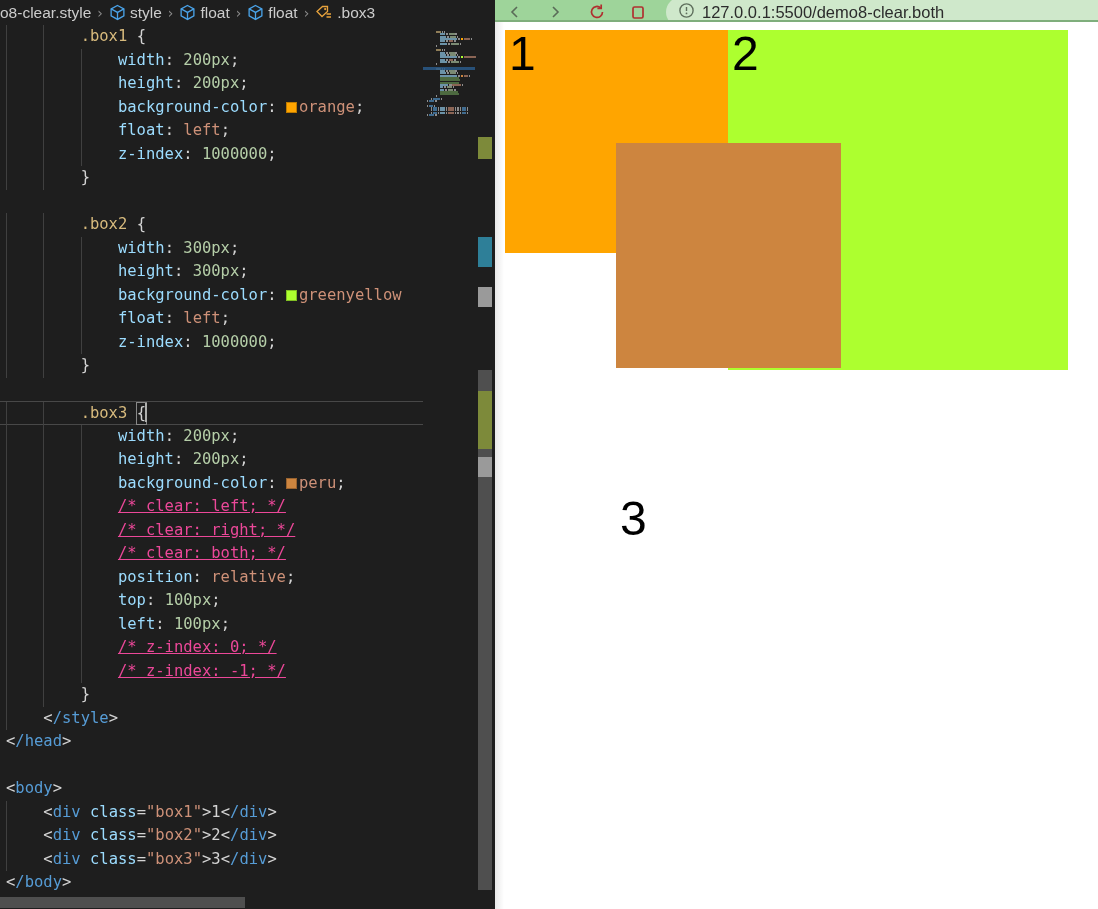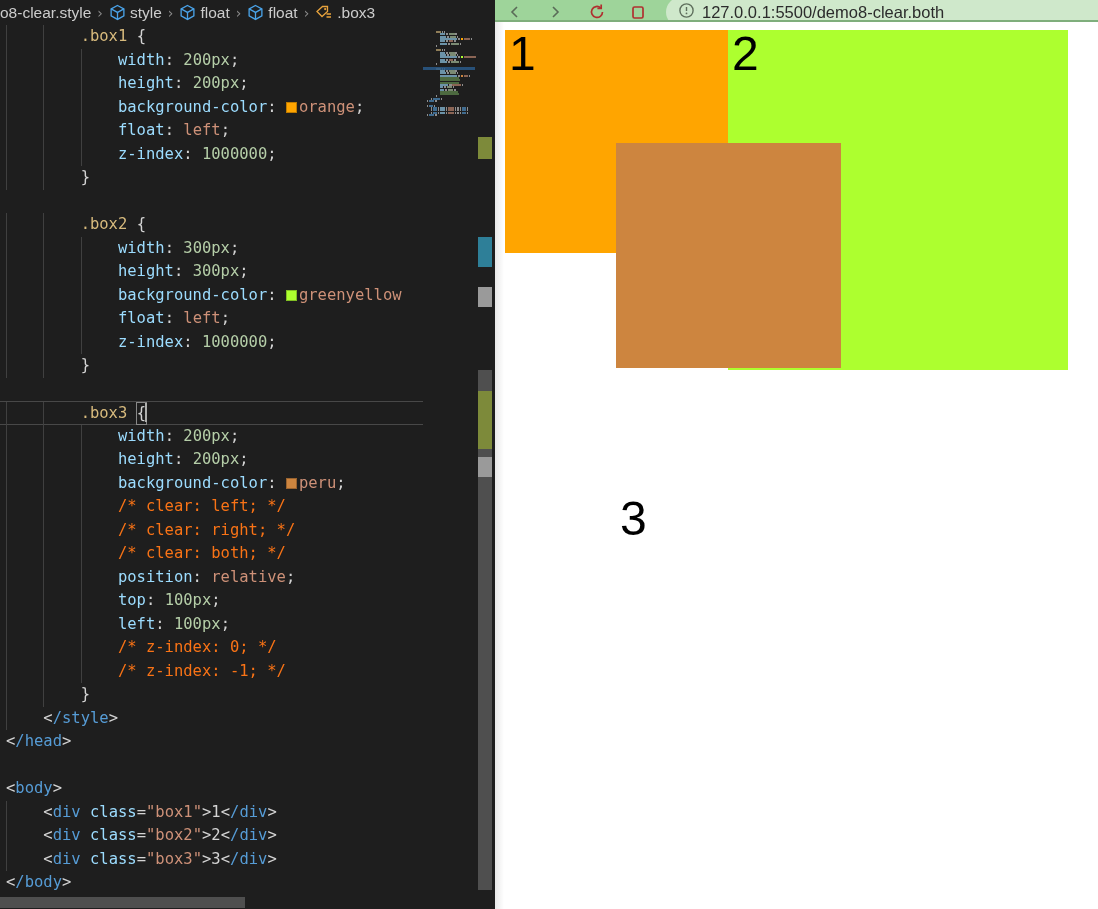--- a/index.html
+++ b/index.html
@@ -90,21 +90,21 @@
     height: 23.5px;
     background: #404040;
   }
 
   
   .t-sel      { color: #d7ba7d; }   
   .t-punc     { color: #d4d4d4; }
   .t-prop     { color: #9cdcfe; }
   .t-val      { color: #ce9178; }
   .t-num      { color: #b5cea8; }
-  .t-comment  { color: #f97316; }
+  .t-comment  { color: #ec4899; text-decoration: underline; }
   .t-tag      { color: #569cd6; }
   .t-attr     { color: #9cdcfe; }
   .t-str      { color: #ce9178; }
   .t-text     { color: #d4d4d4; }
   .t-brk      { color: #d4d4d4; }
 
   
   .swatch {
     display: inline-block;
     width: 11px;

